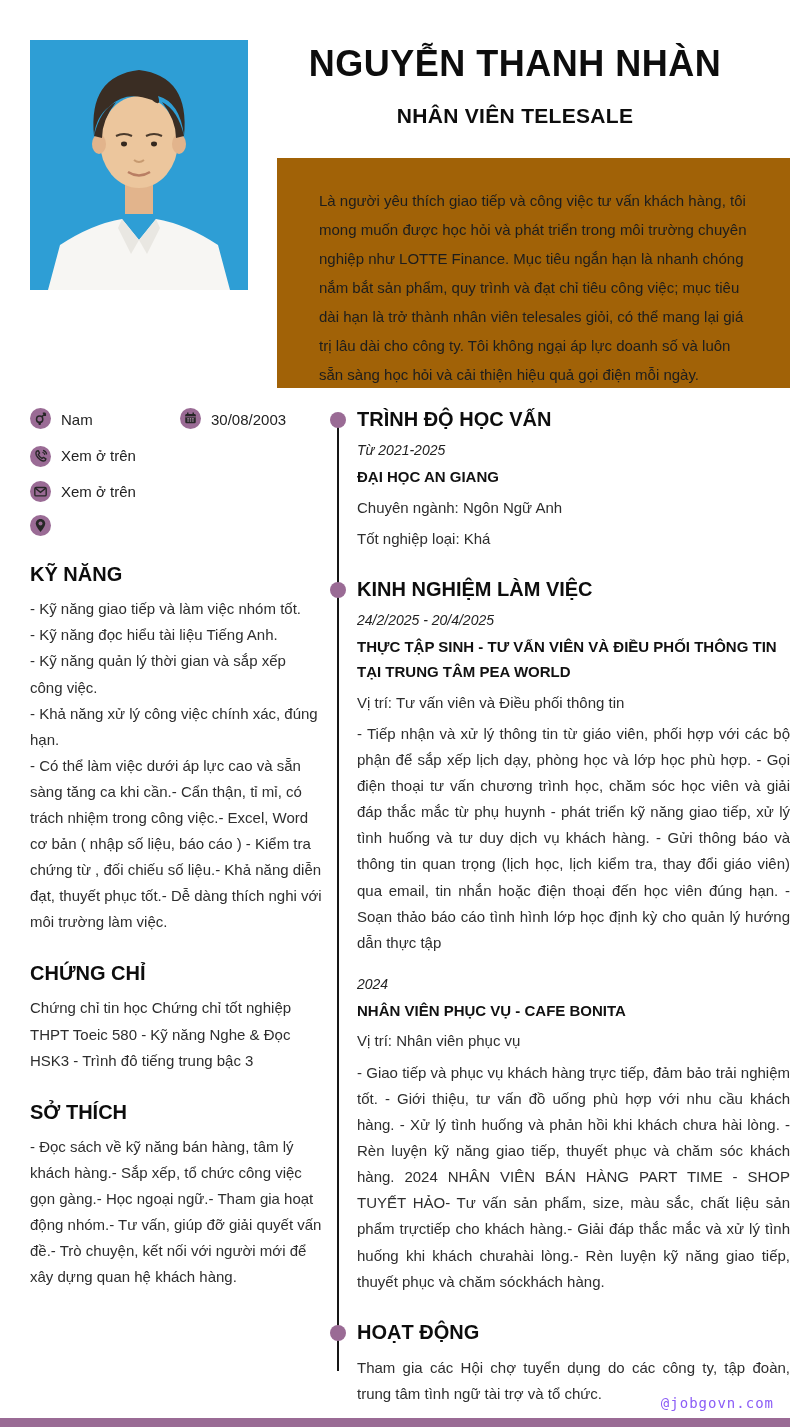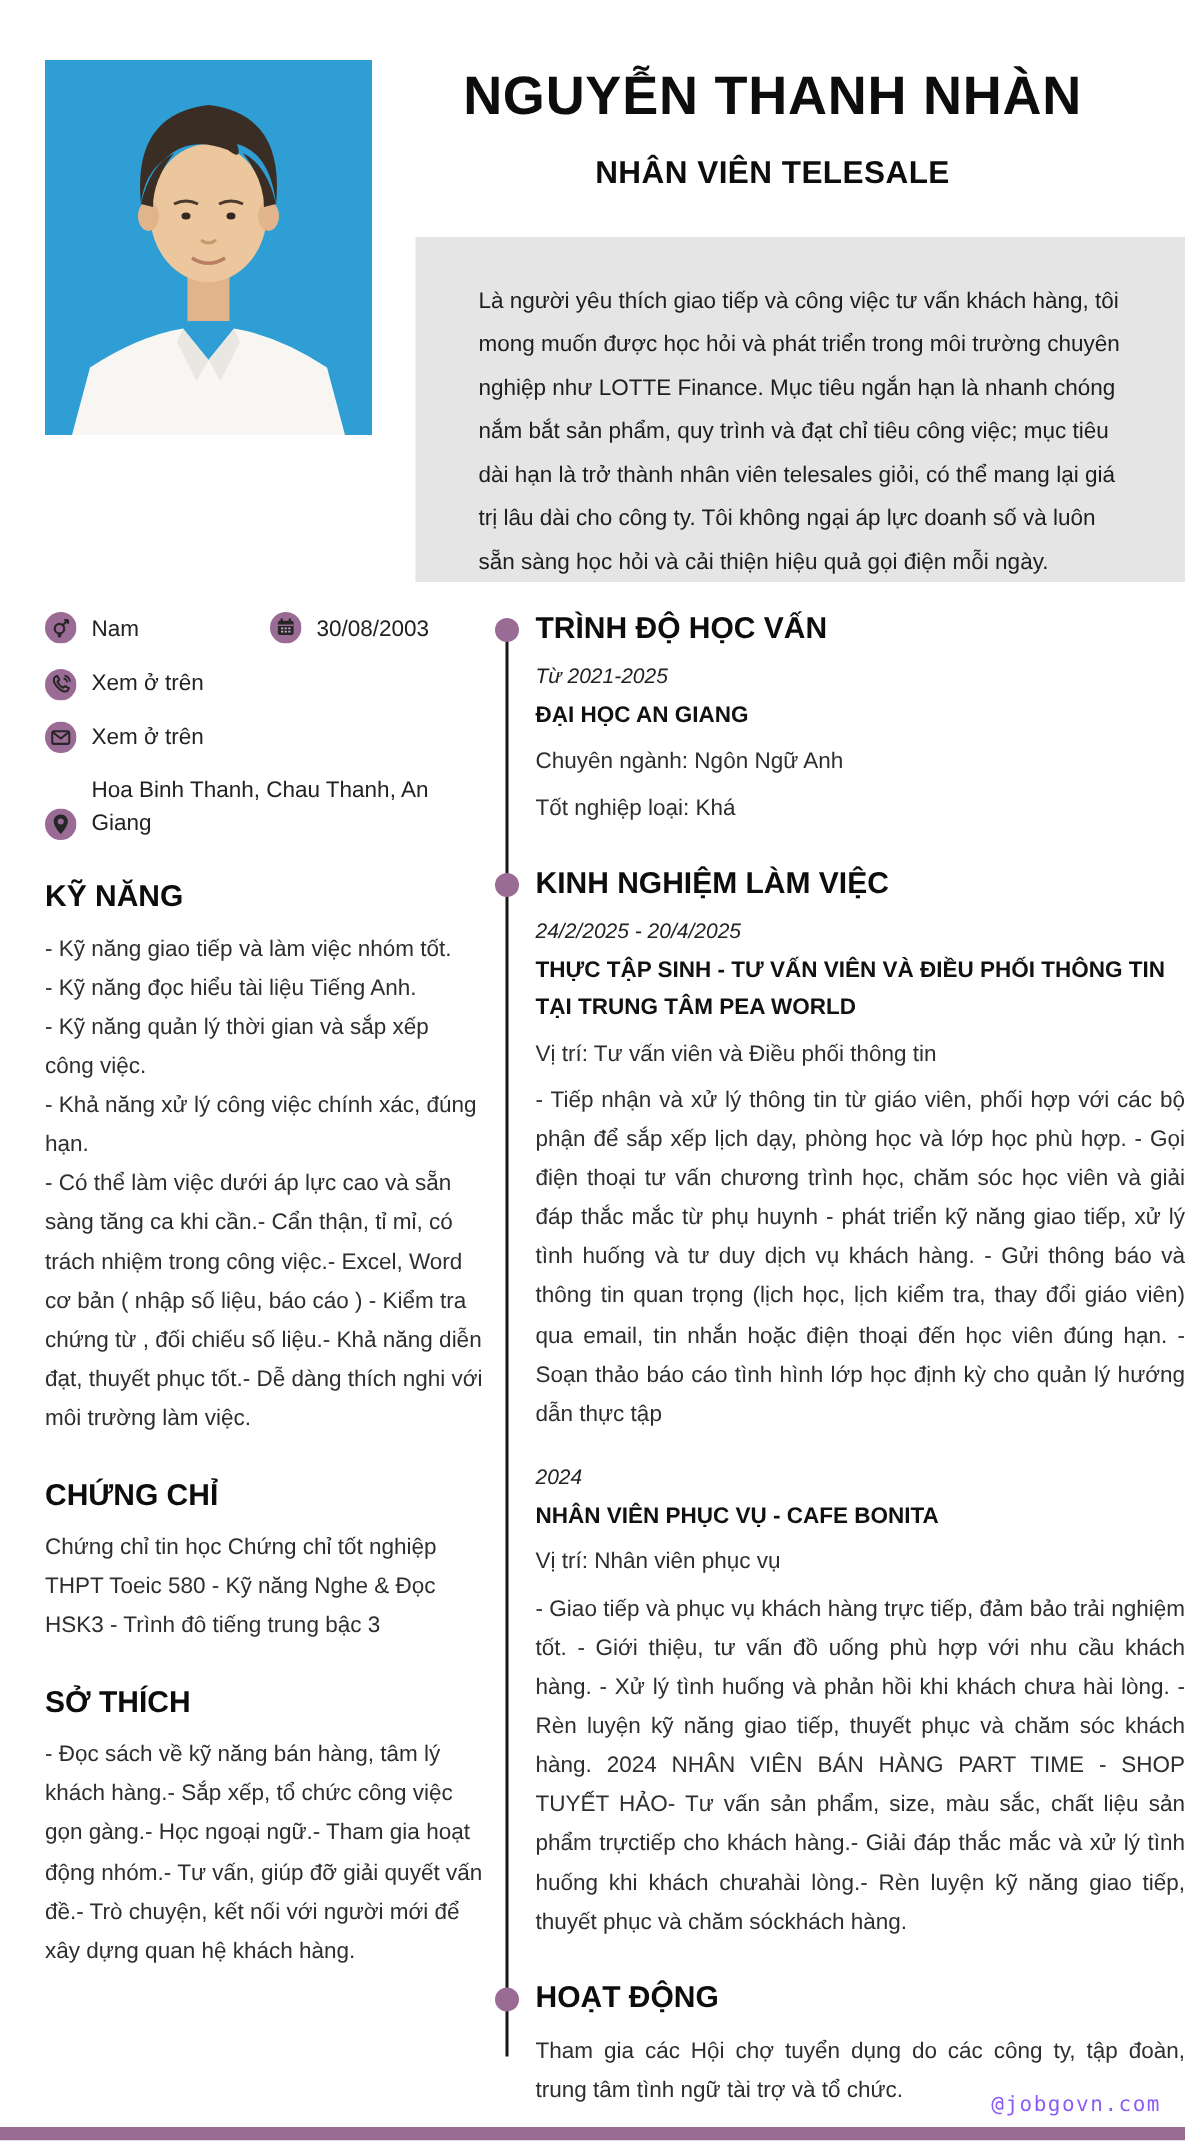--- a/index.html
+++ b/index.html
@@ -8,21 +8,21 @@
     font-family:"Liberation Sans",sans-serif;color:#2b2b2b;overflow:hidden;
   }
   
   .photo{position:absolute;left:30px;top:40px;width:218px;height:250px;}
   .photo svg{display:block;width:100%;height:100%;}
   .titles{position:absolute;left:280px;right:40px;top:44px;text-align:center;}
   .name{margin:0;font-size:36px;line-height:1.1;font-weight:700;color:#0d0d0d;letter-spacing:.5px;}
   .job-title{margin:20px 0 0;font-size:21px;font-weight:700;color:#0d0d0d;letter-spacing:.3px;}
   .summary-box{
     position:absolute;left:277px;right:0;top:158px;height:230px;box-sizing:border-box;
-    background:#e5e5e5;padding:29px 38px 0 42px;
+    background:#a16207;padding:29px 38px 0 42px;
   }
   .summary-box p{margin:0;font-size:15px;line-height:1.93;color:#1d1d1d;}
   
   .left-col{position:absolute;left:30px;top:408px;width:292px;}
   .right-col{position:absolute;left:330px;top:408px;width:460px;}
   
   .contact-row{display:flex;align-items:flex-end;gap:10px;margin-bottom:13px;font-size:15px;color:#222;}
   .contact-pair{display:flex;align-items:flex-start;gap:10px;}
   .pair-first{width:140px;flex:none;}
   .cicon{flex:none;width:21px;height:21px;}
@@ -148,21 +148,20 @@
       </div>
 
       <div class="contact-row">
         <span class="cicon">
           <svg viewBox="0 0 20 20">
               <circle cx="10" cy="10" r="10" fill="#9a6b95"></circle>
               <path d="M10,3.8 C7.2,3.8 5.5,5.9 5.5,8.2 C5.5,11.3 10,16.2 10,16.2 C10,16.2 14.5,11.3 14.5,8.2 C14.5,5.9 12.8,3.8 10,3.8 Z" fill="#262626"></path>
               <circle cx="10" cy="8.2" r="1.9" fill="#9a6b95"></circle>
             </svg>
         </span>
-        <span class="ctext">Hoa Binh Thanh, Chau Thanh, An Giang</span>
       </div>
     </div>
 
     <section>
       <h3 class="lsec-title">KỸ NĂNG</h3>
       <p class="litem">- Kỹ năng giao tiếp và làm việc nhóm tốt.</p>
       <p class="litem">- Kỹ năng đọc hiểu tài liệu Tiếng Anh.</p>
       <p class="litem">-  Kỹ năng quản lý thời gian và sắp xếp công việc.</p>
       <p class="litem">- Khả năng xử lý công việc chính xác, đúng hạn.</p>
       <p class="litem">- Có thể làm việc dưới áp lực cao và sẵn sàng tăng ca khi cần.- Cẩn thận, tỉ mỉ, có trách nhiệm trong công việc.- Excel, Word cơ bản ( nhập số liệu, báo cáo ) - Kiểm tra chứng từ , đối chiếu số liệu.- Khả năng diễn đạt, thuyết phục tốt.- Dễ dàng thích nghi với môi trường làm việc.</p>

